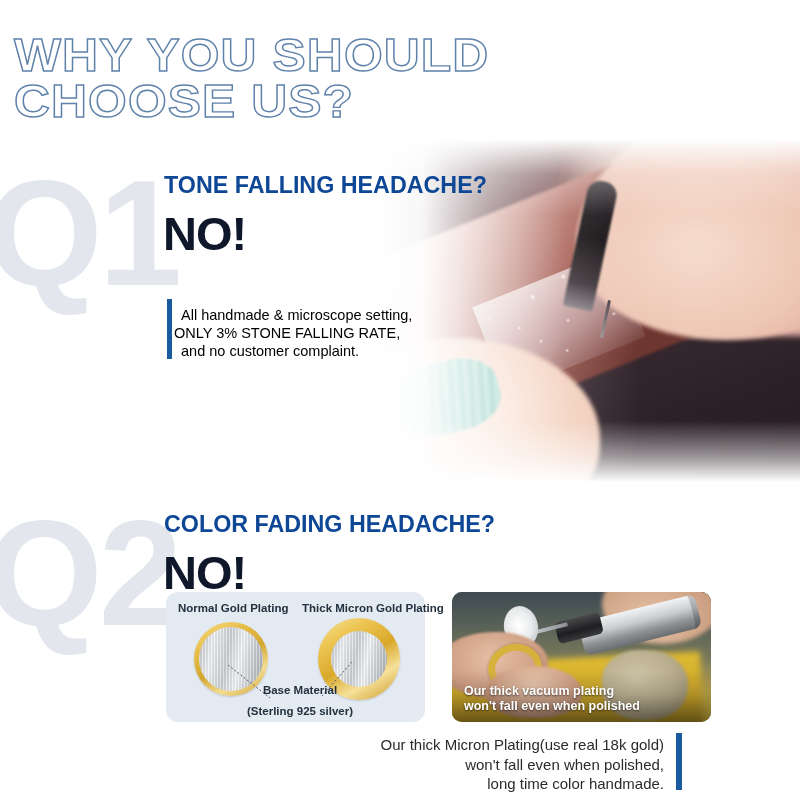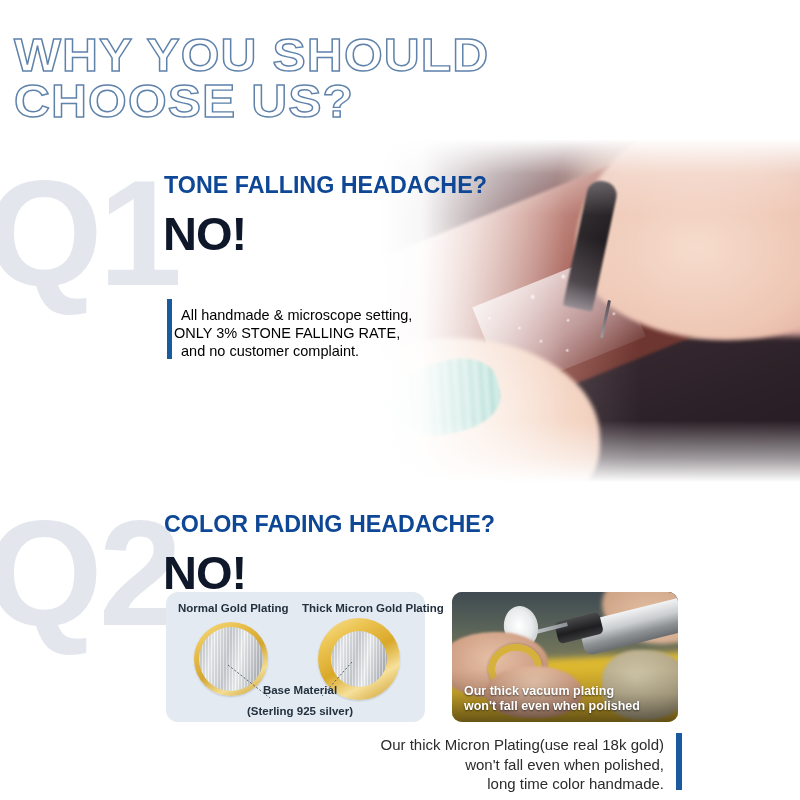--- a/index.html
+++ b/index.html
@@ -274,20 +274,21 @@
   
   .q2-photo {
     position: absolute;
     left: 452px;
     top: 592px;
     width: 226px;
     height: 130px;
     border-radius: 10px;
     overflow: hidden;
     background: #5a5b4a;
+    padding-left: 33px;
   }
   .q2-photo .bg {
     position: absolute; inset: 0;
     background:
       linear-gradient(180deg, #3f4a52 0%, #586258 26%, #7a7a5a 52%, #b8a24e 74%, #d8bb3f 100%);
   }
   .q2-photo .yellowtable {
     position: absolute;
     left: -10px; bottom: -14px;
     width: 260px; height: 78px;

